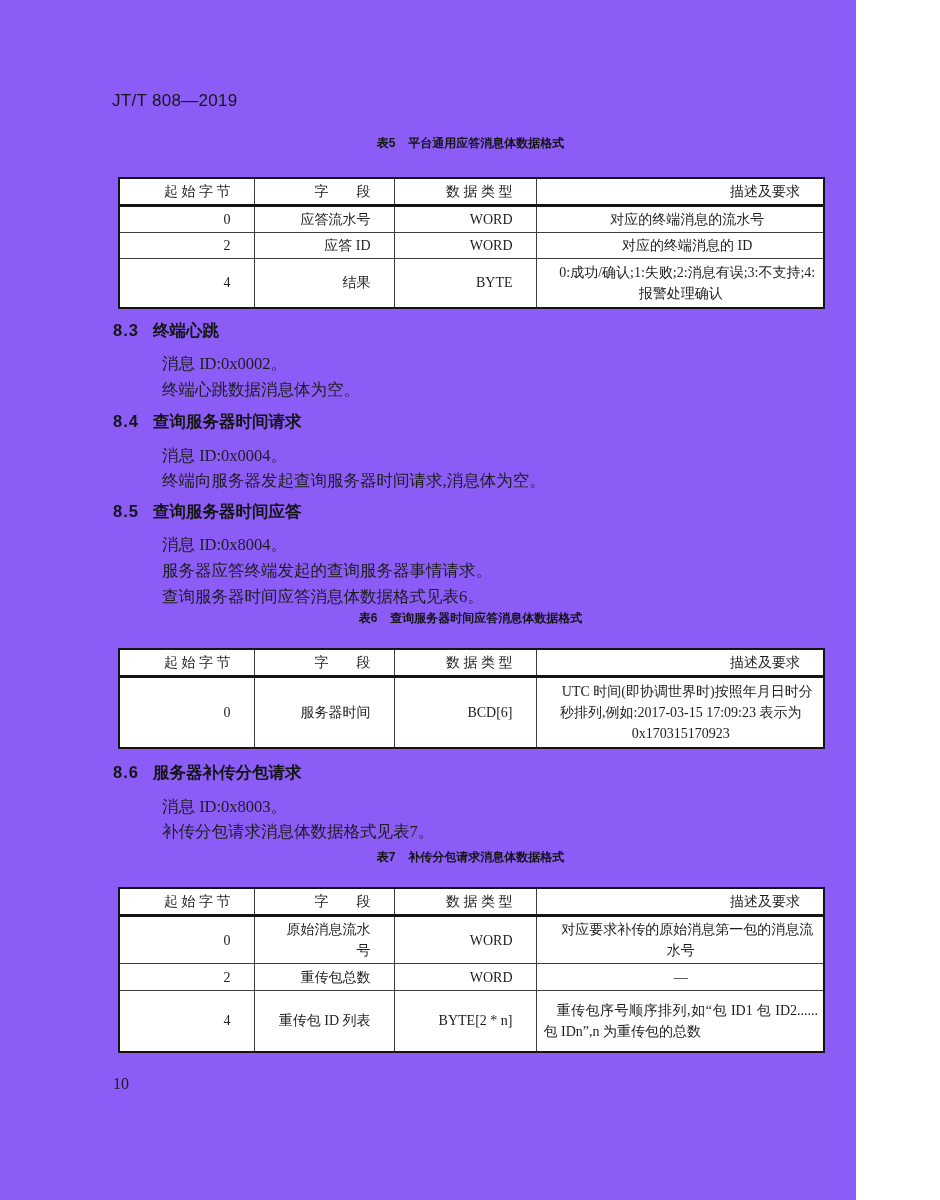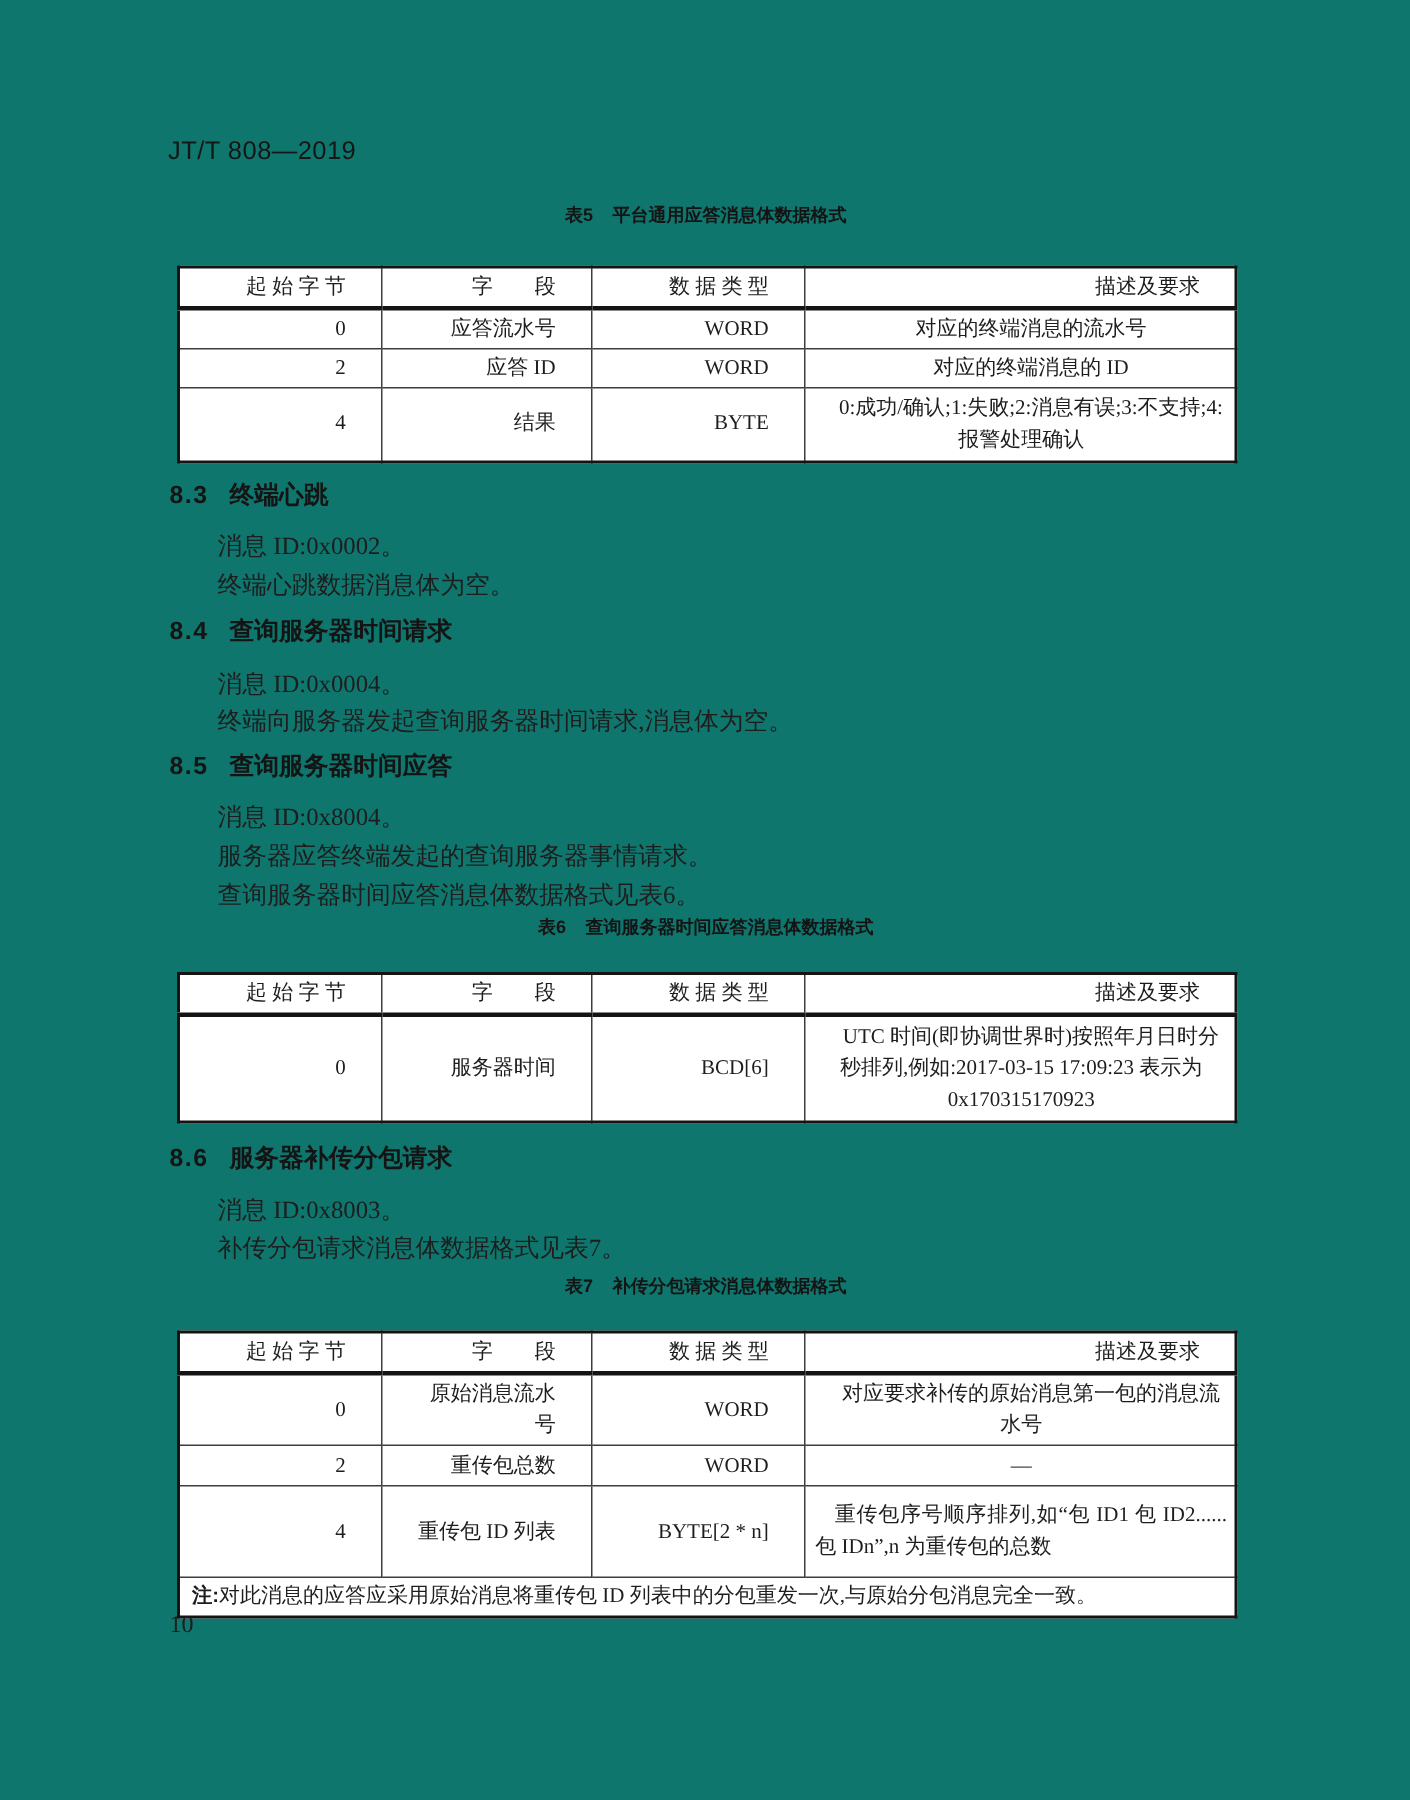--- a/index.html
+++ b/index.html
@@ -1,35 +1,35 @@
 <!DOCTYPE html>
 <html><head>
 <meta charset="utf-8">
 <style>
   html,body{margin:0;padding:0;background:#ffffff;}
-  .page{position:relative;width:940px;height:1200px;background:#0f766e;color:#1d1d1d;overflow:hidden;}
+  .page{position:relative;width:856px;height:1200px;background:#8b5cf6;color:#1d1d1d;overflow:hidden;}
   .abs{position:absolute;}
 
   .doc-code{
     font-family:"Liberation Sans","DejaVu Sans",sans-serif;
     font-size:17px;letter-spacing:.3px;color:#161616;left:112px;top:92px;line-height:1;
   }
   .caption{
     font-family:"Liberation Sans","DejaVu Sans",sans-serif;
     font-weight:bold;font-size:12px;left:118px;width:705px;text-align:center;line-height:1;color:#141414;
   }
   .caption .cap-label{margin-right:13px;}
   .heading{
     font-family:"Liberation Sans","DejaVu Sans",sans-serif;
     font-weight:bold;font-size:16.5px;left:113px;line-height:1;color:#141414;white-space:nowrap;
   }
   .heading .sec-num{margin-right:14px;letter-spacing:1px;margin-top:12px;}
   .para{
     font-family:"Liberation Serif","DejaVu Serif",serif;
-    font-size:16.5px;left:145px;line-height:1.15;white-space:nowrap;color:#1d1d1d;
+    font-size:16.5px;left:162px;line-height:1.15;white-space:nowrap;color:#1d1d1d;
   }
   .page-num{
     font-family:"Liberation Serif","DejaVu Serif",serif;
     font-size:16px;left:113px;top:1076px;line-height:1;
   }
 
   table.tbl{
     position:absolute;left:118px;width:705px;table-layout:fixed;border-collapse:collapse;
     font-family:"Liberation Serif","DejaVu Serif",serif;font-size:14px;color:#1d1d1d;
     border:2px solid #141414;background:#fff;
@@ -178,23 +178,18 @@
         <td>重传包总数</td>
         <td>WORD</td>
         <td class="desc ctr">—</td>
       </tr>
       <tr style="height:61px">
         <td>4</td>
         <td>重传包 ID 列表</td>
         <td>BYTE[2 * n]</td>
         <td class="desc just">重传包序号顺序排列,如“包 ID1 包 ID2......包 IDn”,n 为重传包的总数</td>
       </tr>
-      <tr class="note-row" style="height:23px">
-        <td colspan="4">
-          <span class="b">注:</span><span>对此消息的应答应采用原始消息将重传包 ID 列表中的分包重发一次,与原始分包消息完全一致。</span>
-        </td>
-      </tr>
     </tbody>
   </table>
 
   <div class="abs page-num">10</div>
 
 </div>
 
 </body></html>

